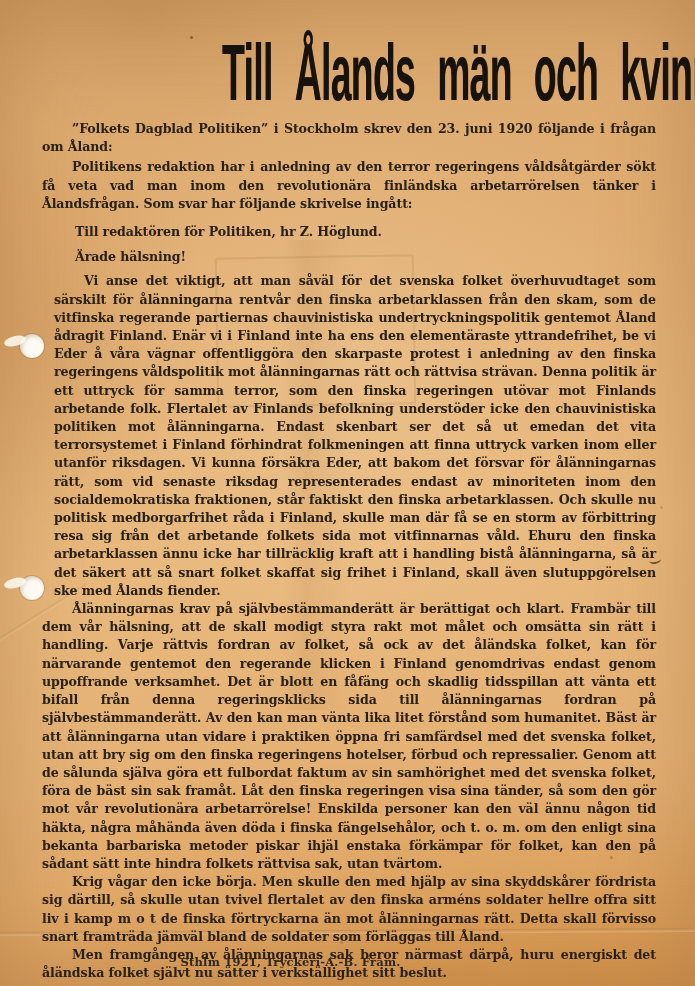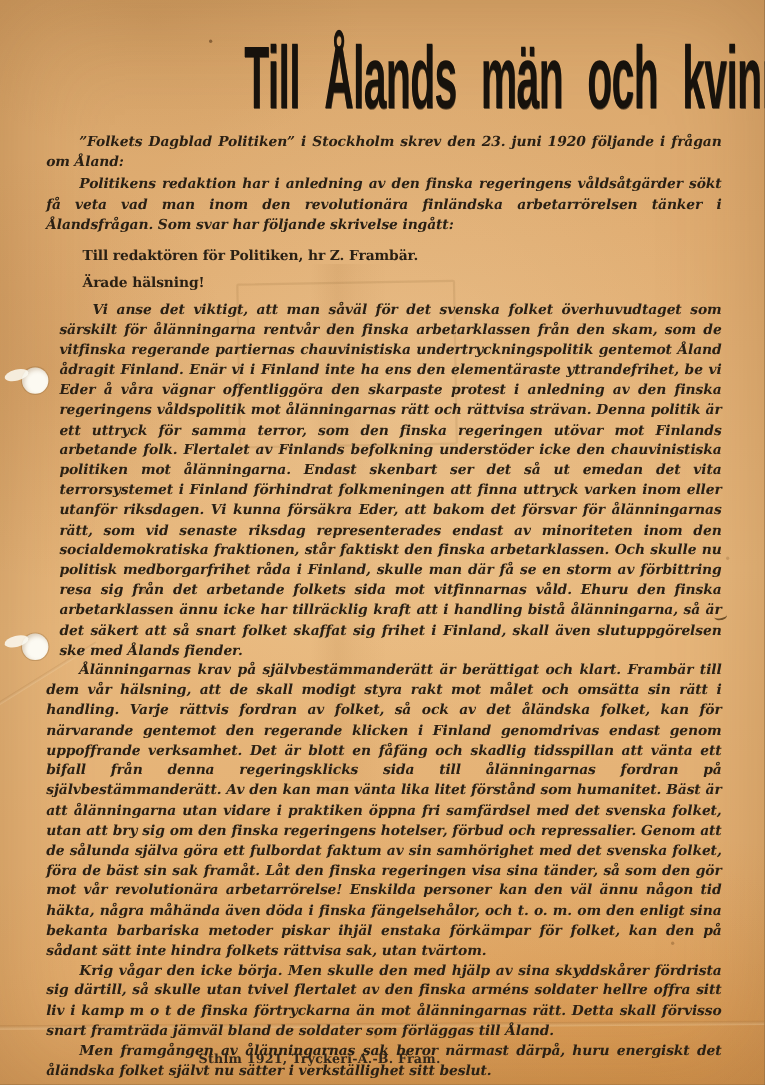--- a/index.html
+++ b/index.html
@@ -46,21 +46,21 @@
 
   .title-wrap{height:62px;margin:6px 0 26px 0;text-align:center;}
   .title{display:inline-block;white-space:nowrap;
     font-family:"Liberation Sans", sans-serif;font-weight:700;
     font-size:62px;line-height:1;color:#17120c;
     letter-spacing:-1px;word-spacing:0.33em;
     transform:scale(0.60,1.30);transform-origin:center top;
     text-shadow:0.5px 0.5px 0 rgba(23,18,12,0.6);}
 
   p{margin:0;font-size:12.6px;line-height:18.2px;font-weight:700;letter-spacing:-0.1px;}
-  .just{text-align:justify;text-indent:30px;font-style:italic;}
+  .just{text-align:justify;text-indent:30px;}
   .intro2{margin-top:2px;}
   .address{margin:10px 0 0 33px;}
   .salutation{margin:7px 0 0 33px;}
   .body-first{margin-top:6px;margin-left:12px;}
 
   .imprint{position:absolute;left:0;bottom:17px;width:581px;text-align:center;
     font-size:11.5px;font-weight:700;letter-spacing:0.2px;color:#32271a;}
 </style>
 </head>
 <body>
@@ -77,23 +77,23 @@
   <div class="speckles"></div>
 
   <div class="content">
 
     <div class="title-wrap">
       <span class="title">Till Ålands män och kvinnor!</span>
     </div>
 
     <p class="just intro1"><span>”Folkets Dagblad Politiken” i Stockholm skrev </span><b>den 23. juni 1920</b><span> följande i frågan om Åland:</span></p>
 
-    <p class="just intro2">Politikens redaktion har i anledning av den finska regeringens våldsåtgärder sökt få veta vad man inom den revolutionära finländska arbetarrörelsen tänker i Ålandsfrågan. Som svar har följande skrivelse ingått:</p>
+    <p class="just intro2">Politikens redaktion har i anledning av den terror regeringens våldsåtgärder sökt få veta vad man inom den revolutionära finländska arbetarrörelsen tänker i Ålandsfrågan. Som svar har följande skrivelse ingått:</p>
 
-    <p class="address">Till redaktören för Politiken, hr Z. Frambär.</p>
+    <p class="address">Till redaktören för Politiken, hr Z. Höglund.</p>
     <p class="salutation">Ärade hälsning!</p>
 
     <p class="just body-first">Vi anse det viktigt, att man såväl för det svenska folket överhuvudtaget som särskilt för ålänningarna rentvår den finska arbetarklassen från den skam, som de vitfinska regerande partiernas chauvinistiska undertryckningspolitik gentemot Åland ådragit Finland. Enär vi i Finland inte ha ens den elementäraste yttrandefrihet, be vi Eder å våra vägnar offentliggöra den skarpaste protest i anledning av den finska regeringens våldspolitik mot ålänningarnas rätt och rättvisa strävan. Denna politik är ett uttryck för samma terror, som den finska regeringen utövar mot Finlands arbetande folk. Flertalet av Finlands befolkning understöder icke den chauvinistiska politiken mot ålänningarna. Endast skenbart ser det så ut emedan det vita terrorsystemet i Finland förhindrat folkmeningen att finna uttryck varken inom eller utanför riksdagen. Vi kunna försäkra Eder, att bakom det försvar för ålänningarnas rätt, som vid senaste riksdag representerades endast av minoriteten inom den socialdemokratiska fraktionen, står faktiskt den finska arbetarklassen. Och skulle nu politisk medborgarfrihet råda i Finland, skulle man där få se en storm av förbittring resa sig från det arbetande folkets sida mot vitfinnarnas våld. Ehuru den finska arbetarklassen ännu icke har tillräcklig kraft att i handling bistå ålänningarna, så är det säkert att så snart folket skaffat sig frihet i Finland, skall även slutuppgörelsen ske med Ålands fiender.</p>
     <p class="just">Ålänningarnas krav på självbestämmanderätt är berättigat och klart. Frambär till dem vår hälsning, att de skall modigt styra rakt mot målet och omsätta sin rätt i handling. Varje rättvis fordran av folket, så ock av det åländska folket, kan för närvarande gentemot den regerande klicken i Finland genomdrivas endast genom uppoffrande verksamhet. Det är blott en fåfäng och skadlig tidsspillan att vänta ett bifall från denna regeringsklicks sida till ålänningarnas fordran på självbestämmanderätt. Av den kan man vänta lika litet förstånd som humanitet. Bäst är att ålänningarna utan vidare i praktiken öppna fri samfärdsel med det svenska folket, utan att bry sig om den finska regeringens hotelser, förbud och repressalier. Genom att de sålunda själva göra ett fulbordat faktum av sin samhörighet med det svenska folket, föra de bäst sin sak framåt. Låt den finska regeringen visa sina tänder, så som den gör mot vår revolutionära arbetarrörelse! Enskilda personer kan den väl ännu någon tid häkta, några måhända även döda i finska fängelsehålor, och t. o. m. om den enligt sina bekanta barbariska metoder piskar ihjäl enstaka förkämpar för folket, kan den på sådant sätt inte hindra folkets rättvisa sak, utan tvärtom.</p>
     <p class="just">Krig vågar den icke börja. Men skulle den med hjälp av sina skyddskårer fördrista sig därtill, så skulle utan tvivel flertalet av den finska arméns soldater hellre offra sitt liv i kamp m o t de finska förtryckarna än mot ålänningarnas rätt. Detta skall förvisso snart framträda jämväl bland de soldater som förläggas till Åland.</p>
     <p class="just">Men framgången av ålänningarnas sak beror närmast därpå, huru energiskt det åländska folket självt nu sätter i verkställighet sitt beslut.</p>
 
   </div>
 
   <div class="imprint">Sthlm 1921, Tryckeri-A.-B. Fram.</div>

